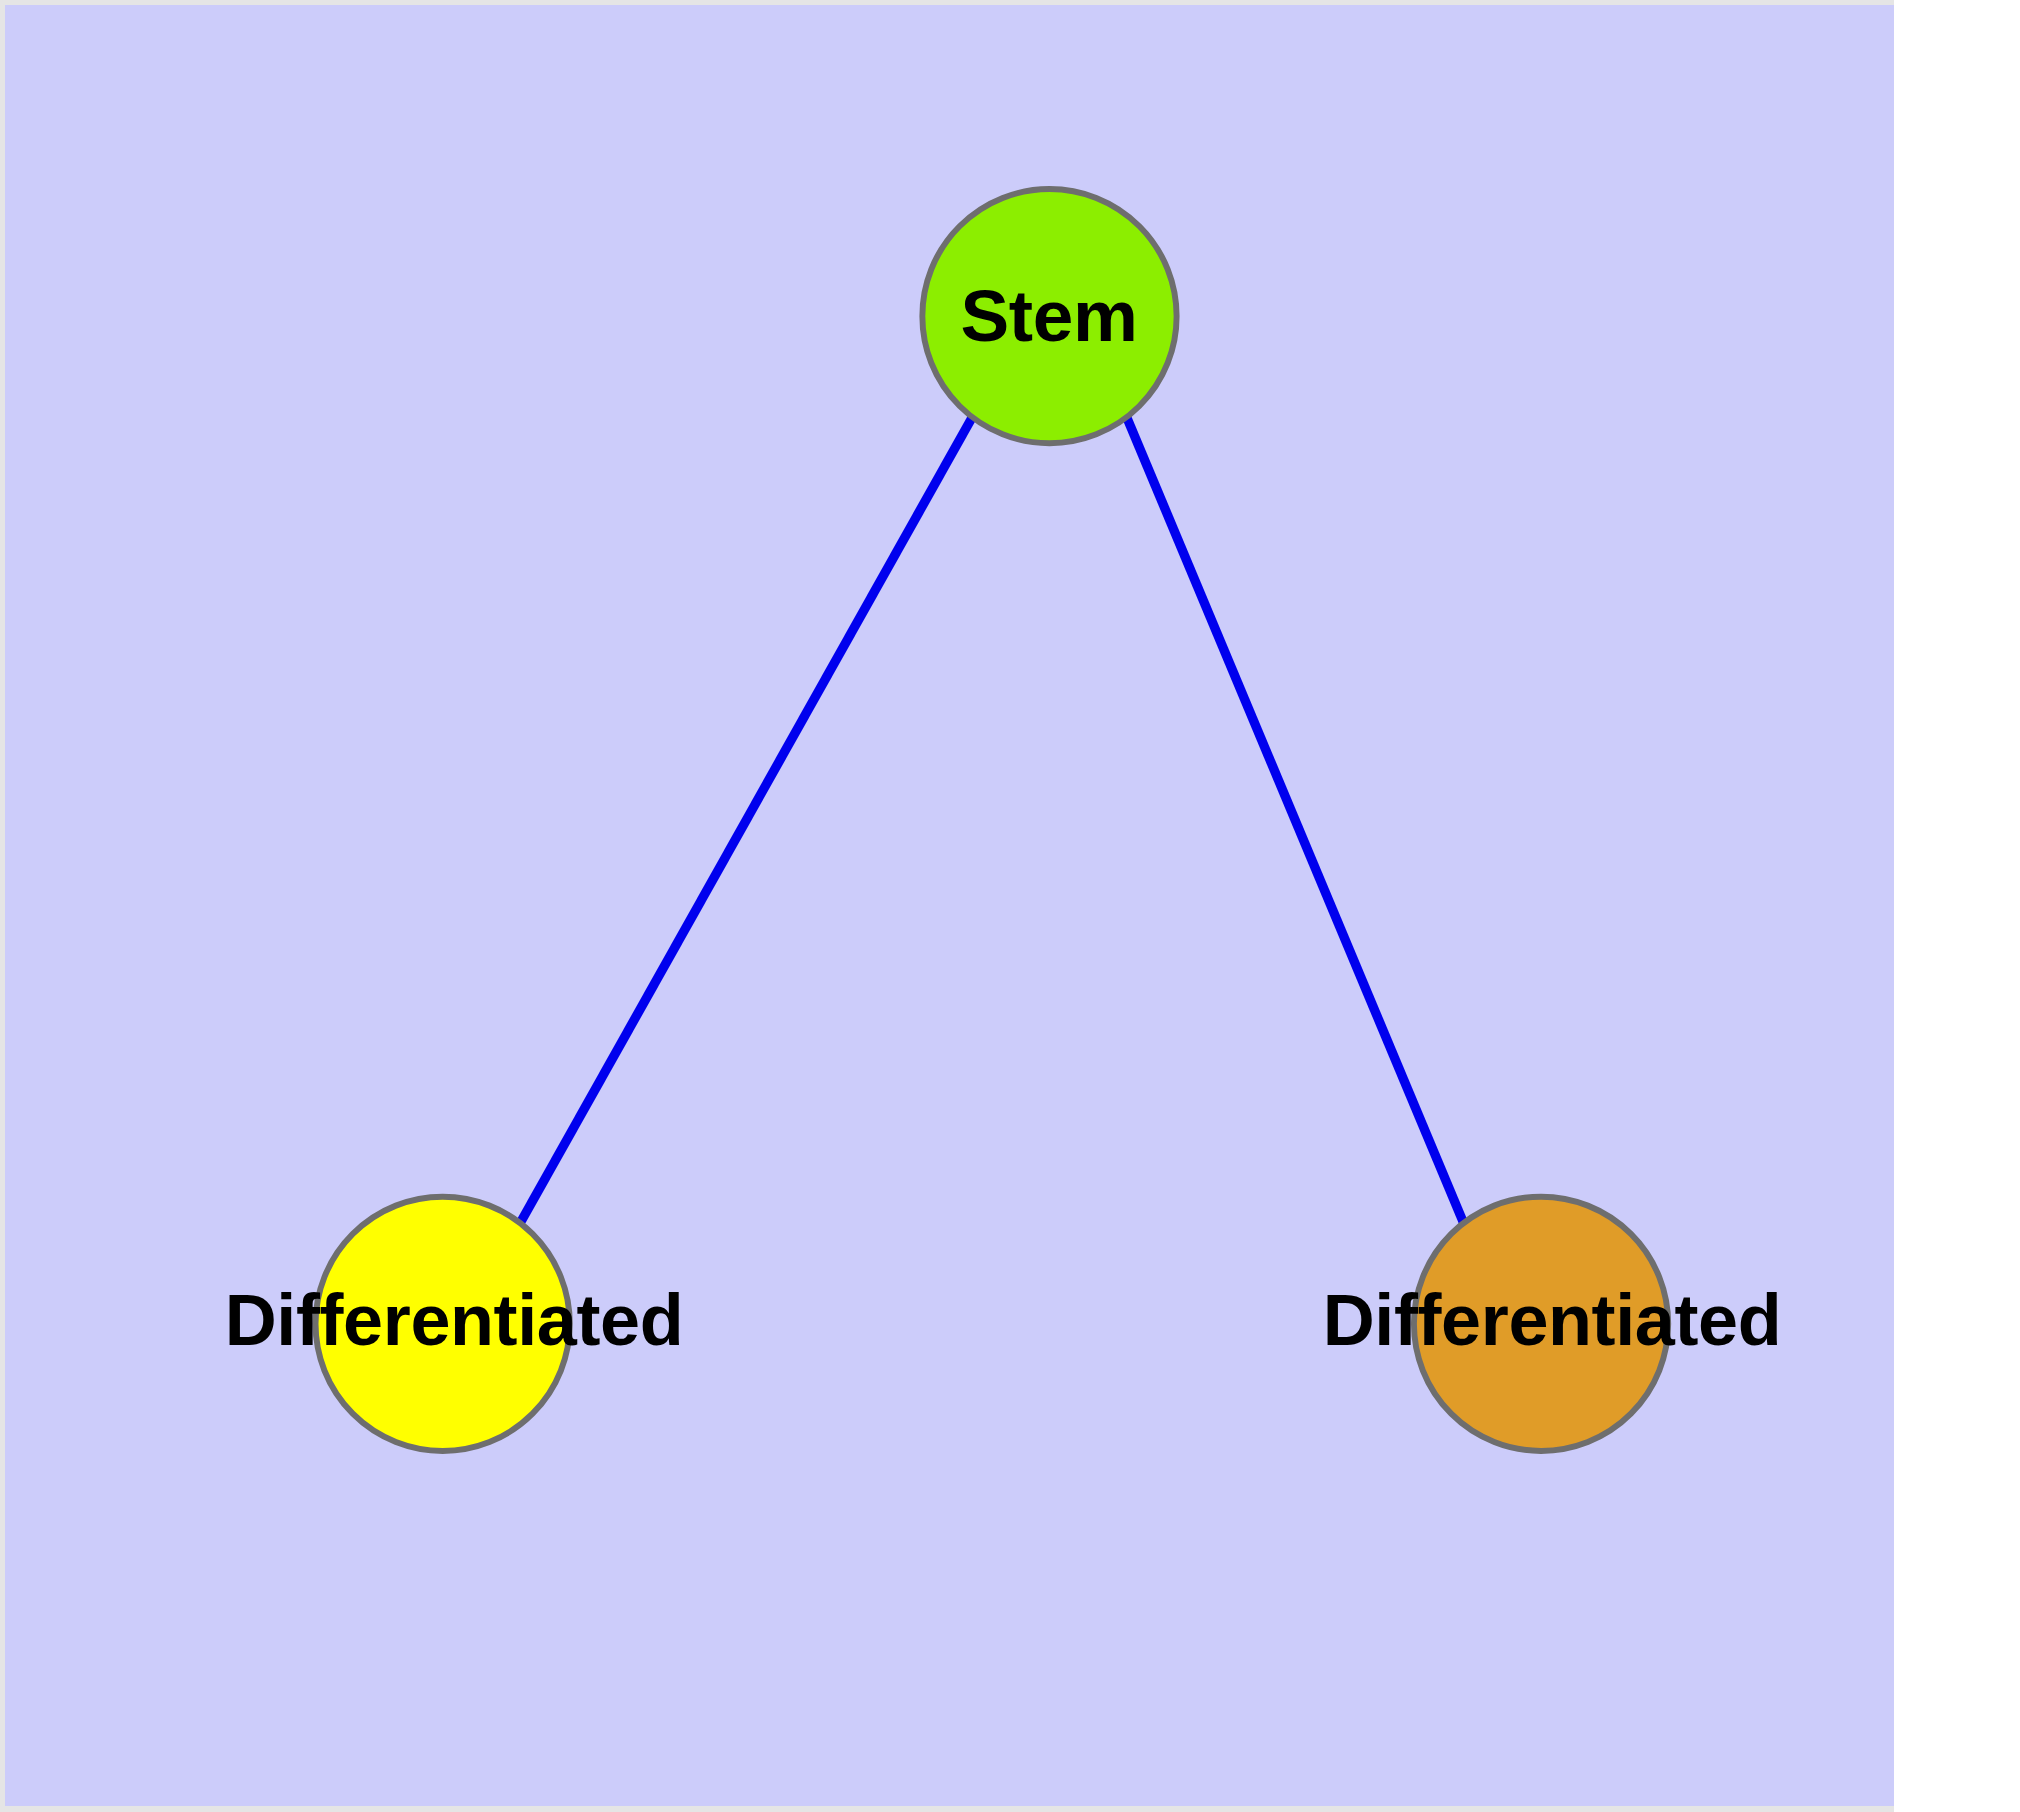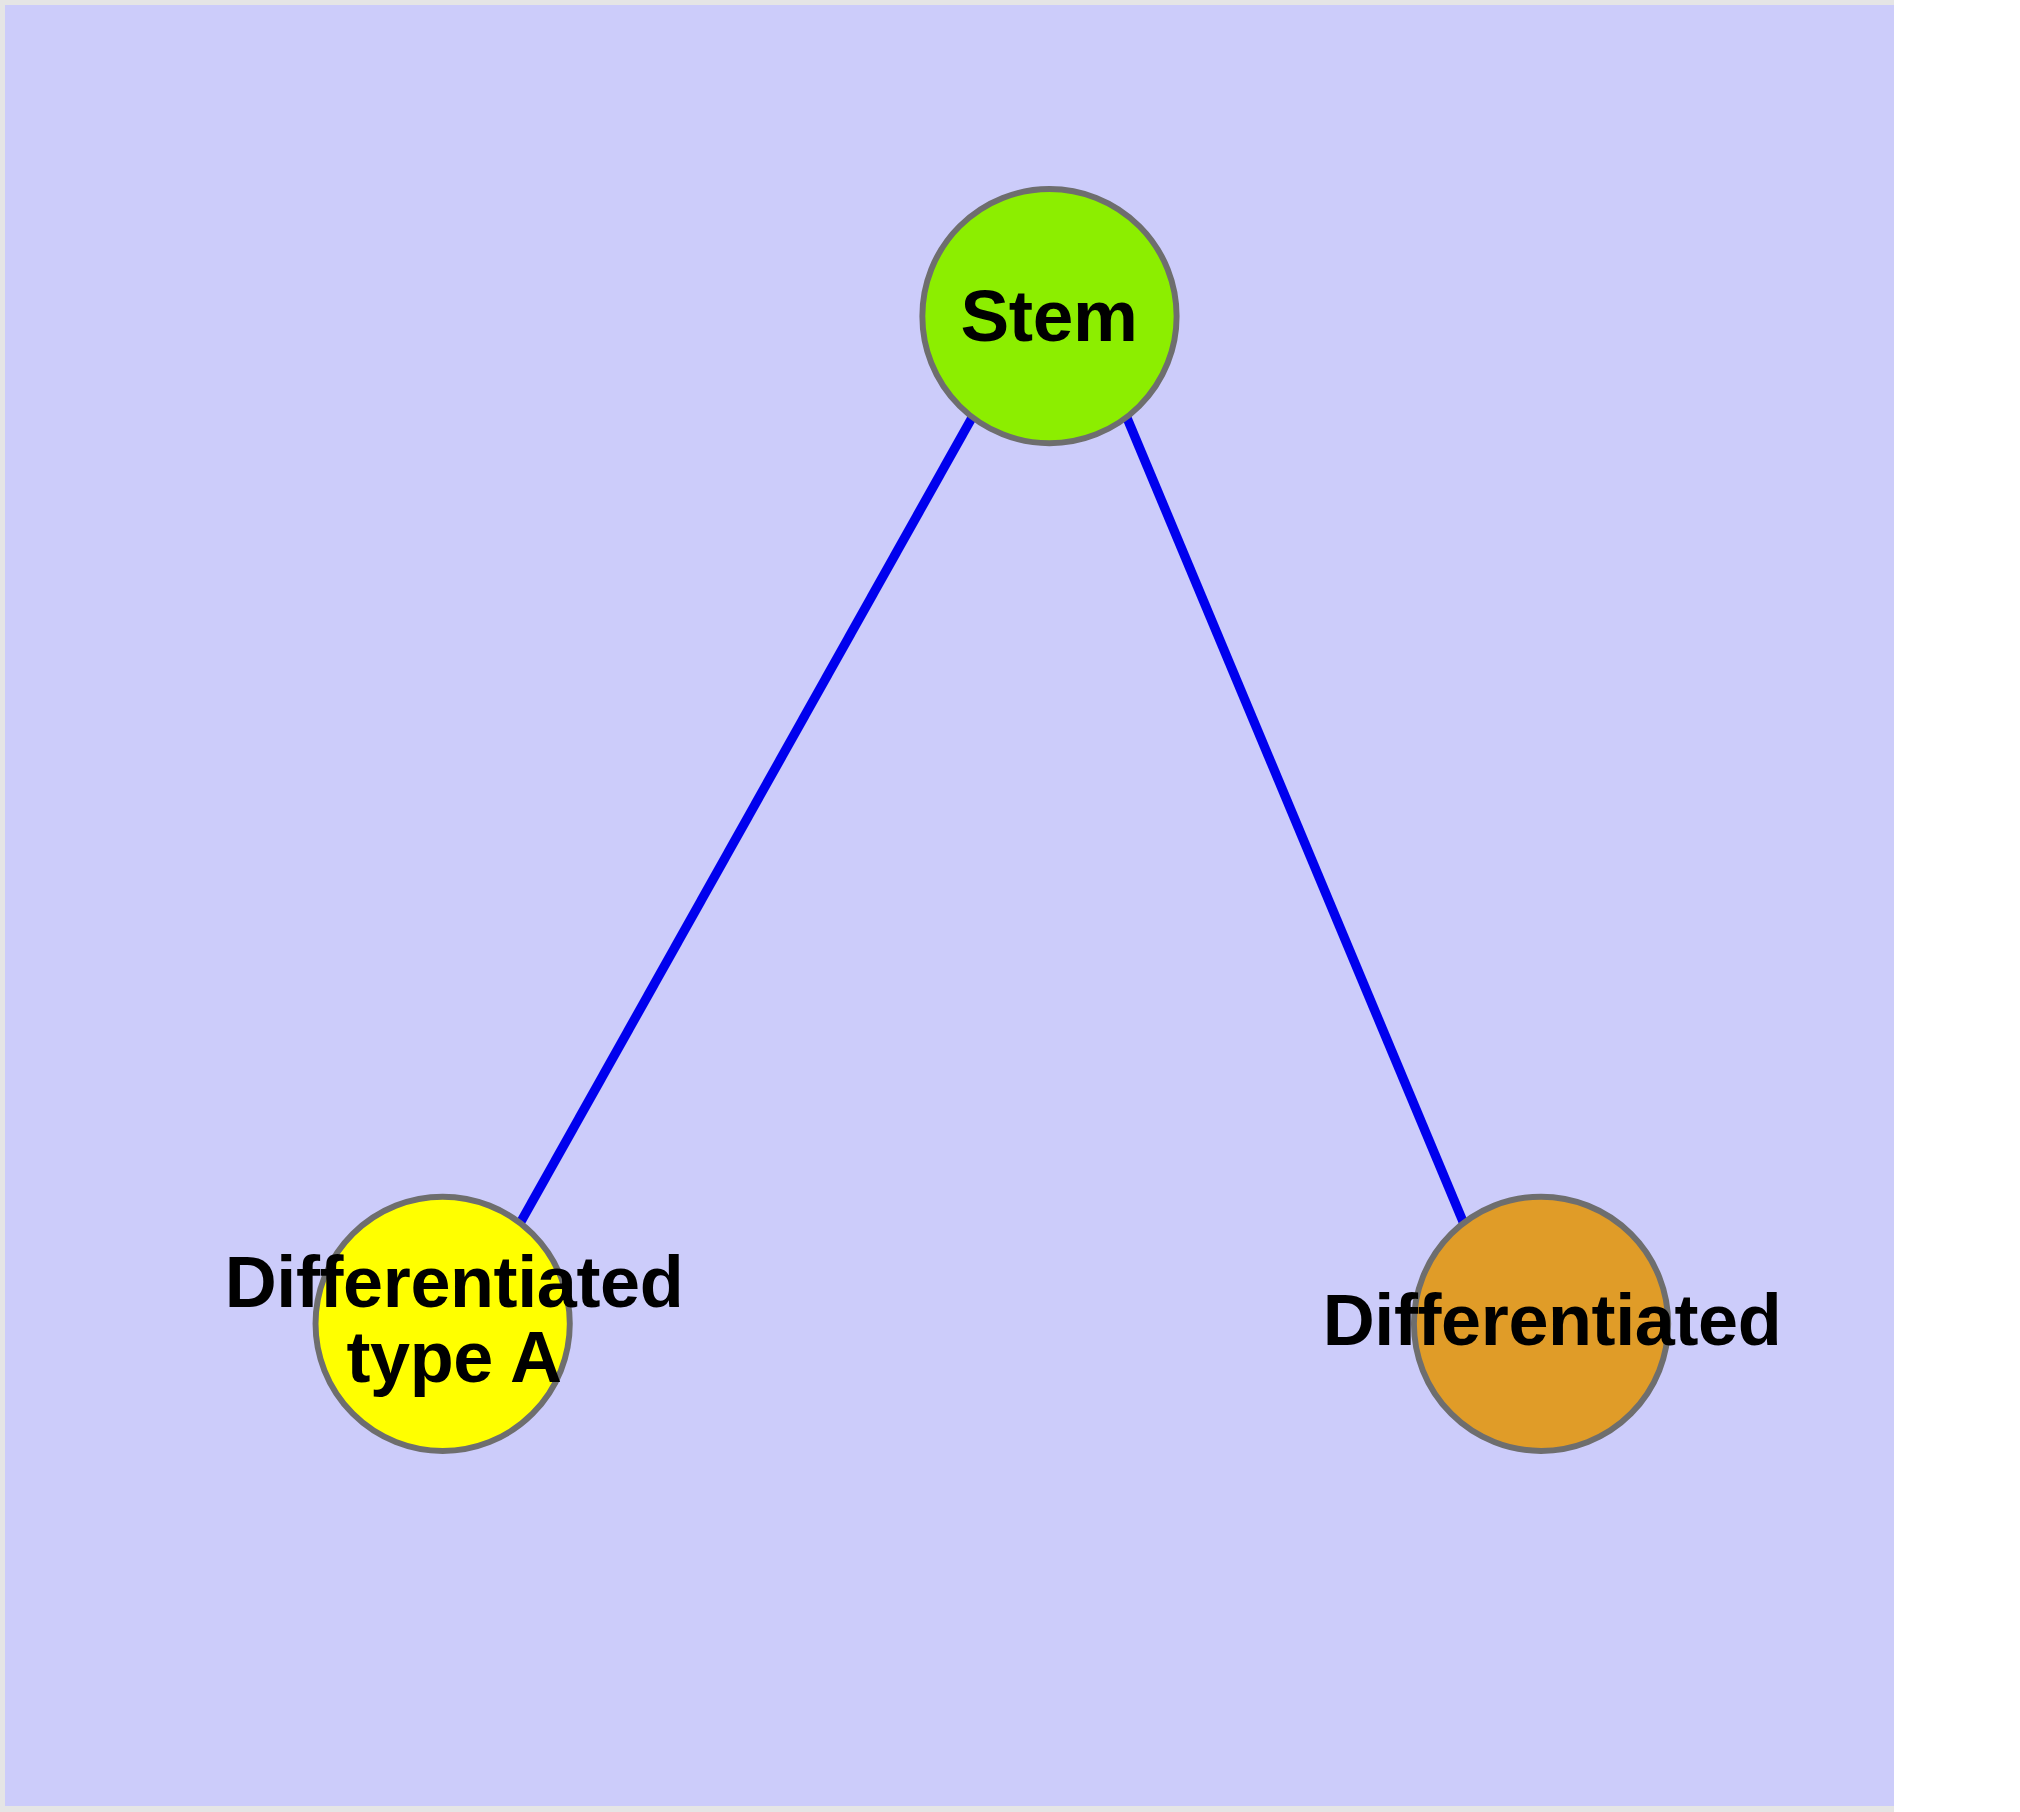--- a/index.html
+++ b/index.html
@@ -75,21 +75,20 @@
     <circle class="node-circle" cx="522" cy="1562" r="150" fill="#ffff00" stroke="#6e6e6e" stroke-width="7"></circle>
     <circle class="node-circle" cx="1818" cy="1562" r="150" fill="#e09c28" stroke="#6e6e6e" stroke-width="7"></circle>
   </svg>
 
   <div class="node-label" id="label-stem" style="left:1049px; top:316px;">
     <span>Stem</span>
   </div>
 
   <div class="node-label" id="label-type-a" style="left:434px; top:1320px;">
     <div>Differentiated</div>
-    <div>type A</div>
   </div>
 
   <div class="node-label" id="label-type-b" style="left:1532px; top:1320px;">
     <div>Differentiated</div>
   </div>
 
 </div>
 
 
 </body></html>

